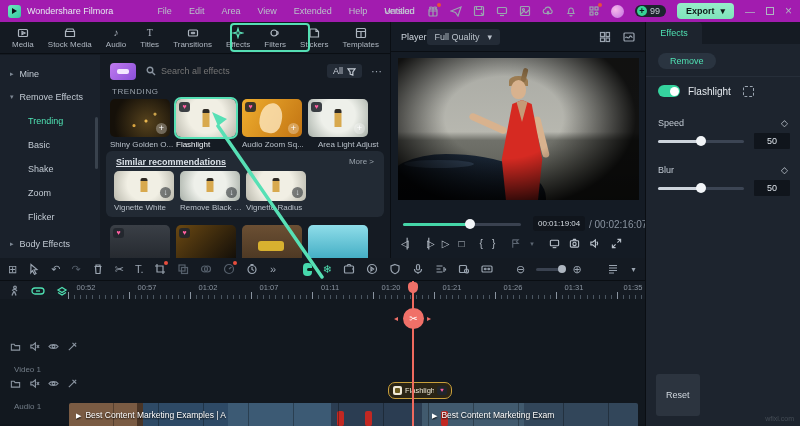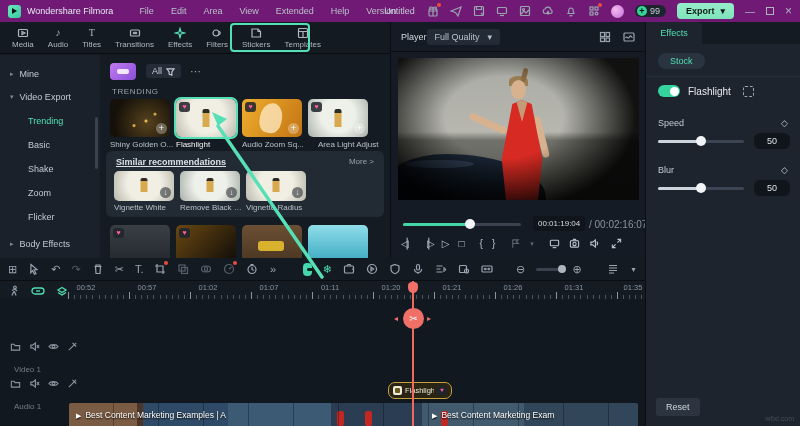--- a/index.html
+++ b/index.html
@@ -13,25 +13,25 @@
   .g-cut::before{content:"✂";} .g-more2::before{content:"»";} .g-zo::before{content:"⊖";}
   .g-zi::before{content:"⊕";} .g-snow::before{content:"❄";} .g-dots::before{content:"⋯";}
   .g-heart::before{content:"♥";} .g-plus::before{content:"+";} .g-down::before{content:"↓";}
   .g-caret::before{content:"▾";} .g-note::before{content:"♪";} .g-diam::before{content:"◇";}
   .g-play::before{content:"▶";} .g-x::before{content:"×";}
   .g-next::before{content:"▷";} .g-stop::before{content:"□";} .g-brl::before{content:"{";}
   .g-brr::before{content:"}";} .g-arrR::before{content:"▸";}
   .g-arrD::before{content:"▾";} .g-min::before{content:"—";}
 
   
-  #titlebar { position:absolute; left:0; top:0; width:800px; height:22px; background:#701a75; display:flex; align-items:center; }
+  #titlebar { position:absolute; left:0; top:0; width:800px; height:22px; background:#a21caf; display:flex; align-items:center; }
   #logo { width:13px; height:13px; margin-left:8px; border-radius:3px; background:linear-gradient(135deg,#6ee9c0,#35c9a0); position:relative; }
   #logo::after { content:""; position:absolute; left:4px; top:3px; border-left:5px solid #0d1218; border-top:3.5px solid transparent; border-bottom:3.5px solid transparent; }
   #appname { margin-left:6px; color:#e4e9ef; font-size:9px; }
-  #menubar { display:flex; gap:17px; margin-left:26px; color:#b9c1ca; }
+  #menubar { display:flex; gap:17px; margin-left:44px; color:#b9c1ca; }
   #menubar span { cursor:default; }
   #proj-title { position:absolute; left:50%; transform:translateX(-52%); color:#c6cdd6; }
   #tb-right { position:absolute; right:8px; display:flex; align-items:center; gap:11px; }
   .tb-ic { width:12px; height:12px; color:#9aa4b0; position:relative; }
   .tb-ic svg { stroke:#9aa4b0; fill:none; stroke-width:1.2; width:12px; height:12px; }
   .reddot::after { content:""; position:absolute; right:-2px; top:-2px; width:4px; height:4px; border-radius:50%; background:#e84d3d; }
   #avatar { width:13px; height:13px; border-radius:50%; background:radial-gradient(circle at 35% 35%, #f7b9ea, #c06ee0); }
   #coin { display:flex; align-items:center; gap:3px; background:#1d242e; border-radius:8px; padding:1px 6px 1px 2px; }
   #coin .c { width:10px; height:10px; border-radius:50%; background:#37d394; color:#0d1218; font-weight:bold; font-size:9px; line-height:10px; text-align:center; }
   #export-btn { background:linear-gradient(180deg,#97ecca,#7fe3ba); color:#0d1b16; font-weight:bold; border-radius:4px; padding:3px 9px; display:flex; gap:6px; align-items:center; }
@@ -126,22 +126,22 @@
   #fx-toggle-row { position:absolute; left:12px; top:63px; display:flex; align-items:center; gap:8px; }
   #toggle { width:22px; height:12px; border-radius:7px; background:#35d39e; position:relative; }
   #toggle::after { content:""; position:absolute; right:1.5px; top:1.5px; width:9px; height:9px; border-radius:50%; background:#fff; }
   #fx-name { color:#e6ebf0; font-size:10px; }
   #mask-ic { width:11px; height:11px; border:1px dashed #9aa4b0; border-radius:2px; margin-left:4px; }
   .param-label-row { position:absolute; left:12px; right:12px; display:flex; justify-content:space-between; color:#c2cad3; }
   .param-slider { position:absolute; left:12px; width:86px; height:10px; }
   .ps-track { position:absolute; top:4px; left:0; width:100%; height:3px; border-radius:2px; background:#3c4554; }
   .ps-fill { position:absolute; top:4px; left:0; width:50%; height:3px; border-radius:2px; background:#cdd4dc; }
   .ps-knob { position:absolute; top:0; left:calc(50% - 5px); width:10px; height:10px; border-radius:50%; background:#f2f5f8; }
-  .val-box { position:absolute; left:108px; width:36px; height:16px; background:#10151c; border-radius:6px; color:#dde3ea; text-align:center; line-height:16px; }
-  #reset-btn { position:absolute; left:10px; bottom:10px; background:#2c343f; border-radius:3px; padding:4px 10px; color:#d2d9e0; }
+  .val-box { position:absolute; left:108px; width:36px; height:16px; background:#10151c; border-radius:1px; color:#dde3ea; text-align:center; line-height:16px; }
+  #reset-btn { position:absolute; left:10px; bottom:10px; background:#2c343f; border-radius:3px; padding:16px 10px; color:#d2d9e0; }
   #watermark { position:absolute; right:6px; bottom:4px; color:#454d56; font-size:7px; }
 
   
   #timeline { position:absolute; left:0; top:258px; width:645px; height:168px; background:#10161d; }
   #tl-toolbar { position:absolute; left:0; top:0; width:645px; height:23px; background:#141a22; border-bottom:1px solid #0a0e13; display:flex; align-items:center; padding:0 8px; gap:11px; color:#9aa4b0; font-size:11px; }
   #tl-toolbar .ic { position:relative; width:13px; text-align:center; }
   #tl-toolbar .ic svg { width:12px; height:12px; stroke:#9aa4b0; fill:none; stroke-width:1.2; margin:0 auto; }
   #tl-toolbar .dim, #tl-toolbar .dim svg { color:#555f6b; stroke:#555f6b; }
   #tl-toolbar .teal, #tl-toolbar .teal svg { color:#4fe0b2; stroke:#4fe0b2; }
   #ai-face { width:16px; height:13px; border-radius:4px; background:#46d8ac; position:relative; }
@@ -271,20 +271,28 @@
     <div class="tab">
         <span class="ti">
           <svg viewBox="0 0 12 12">
             <rect x="1.5" y="2.5" width="9" height="7" rx="1"></rect>
             <path d="M5 4.5l3 1.5-3 1.5z"></path>
           </svg>
         </span>
         <span class="tl">Media</span>
       </div>
     <div class="tab">
+        <span class="ti">
+          <svg viewBox="0 0 12 12">
+            <path d="M1.5 4.5h9v5h-9zM1.5 4.5L3 2h6l1.5 2.5"></path>
+          </svg>
+        </span>
+        <span class="tl">Stock Media</span>
+      </div>
+    <div class="tab">
         <span class="ti gi g-note"></span>
         <span class="tl">Audio</span>
       </div>
     <div class="tab">
         <span class="ti" style="font-family:'Liberation Serif',serif;">T</span>
         <span class="tl">Titles</span>
       </div>
     <div class="tab">
         <span class="ti">
           <svg viewBox="0 0 12 12">
@@ -333,21 +341,21 @@
   </div>
 
   <div id="left-body">
     <aside id="fx-sidebar">
       <div class="side-item" style="top:14px">
           <span class="arr gi g-arrR"></span>
           <span>Mine</span>
         </div>
       <div class="side-item" style="top:37px">
           <span class="arr gi g-arrD"></span>
-          <span>Video Export</span>
+          <span>Remove Effects</span>
         </div>
       <div class="side-item sub active" style="top:61px">
           <span>Trending</span>
         </div>
       <div class="side-item sub" style="top:85px">
           <span>Basic</span>
         </div>
       <div class="side-item sub" style="top:109px">
           <span>Shake</span>
         </div>
@@ -360,20 +368,27 @@
       <div class="side-item" style="top:184px">
           <span class="arr gi g-arrR"></span>
           <span>Body Effects</span>
         </div>
       <div id="side-scroll"></div>
     </aside>
 
     <div id="fx-grid">
       <div id="search-row">
         <div id="ai-chip"></div>
+        <div id="search-box">
+          <svg viewBox="0 0 10 10">
+              <circle cx="4" cy="4" r="2.8"></circle>
+              <path d="M6.2 6.2L9 9"></path>
+            </svg>
+          <input placeholder="Search all effects" style="">
+        </div>
         <div id="all-pill">
           <span>All</span>
           <svg viewBox="0 0 10 10">
               <path d="M1 2h8L6.5 5.5V9l-3-1V5.5z"></path>
             </svg>
         </div>
         <span id="more-dots" class="gi g-dots"></span>
       </div>
 
       <div id="trending-title">TRENDING</div>
@@ -508,21 +523,21 @@
         <svg viewBox="0 0 12 12">
           <path d="M7 1.5h3.5V5M5 10.5H1.5V7M10.5 1.5L7 5M1.5 10.5L5 7"></path>
         </svg>
       </span>
   </div>
 </div>
 
 <div id="right-panel">
   <div id="rp-tabs"></div>
   <div id="rp-tab-active">Effects</div>
-  <div id="video-pill">Stock</div>
+  <div id="video-pill">Remove</div>
   <div id="rp-divider"></div>
   <div id="fx-toggle-row">
     <div id="toggle"></div>
     <span id="fx-name">Flashlight</span>
     <span id="mask-ic"></span>
   </div>
 
   <div class="param-label-row" style="top:96px;">
     <span>Speed</span>
     <span class="gi g-diam"></span>

